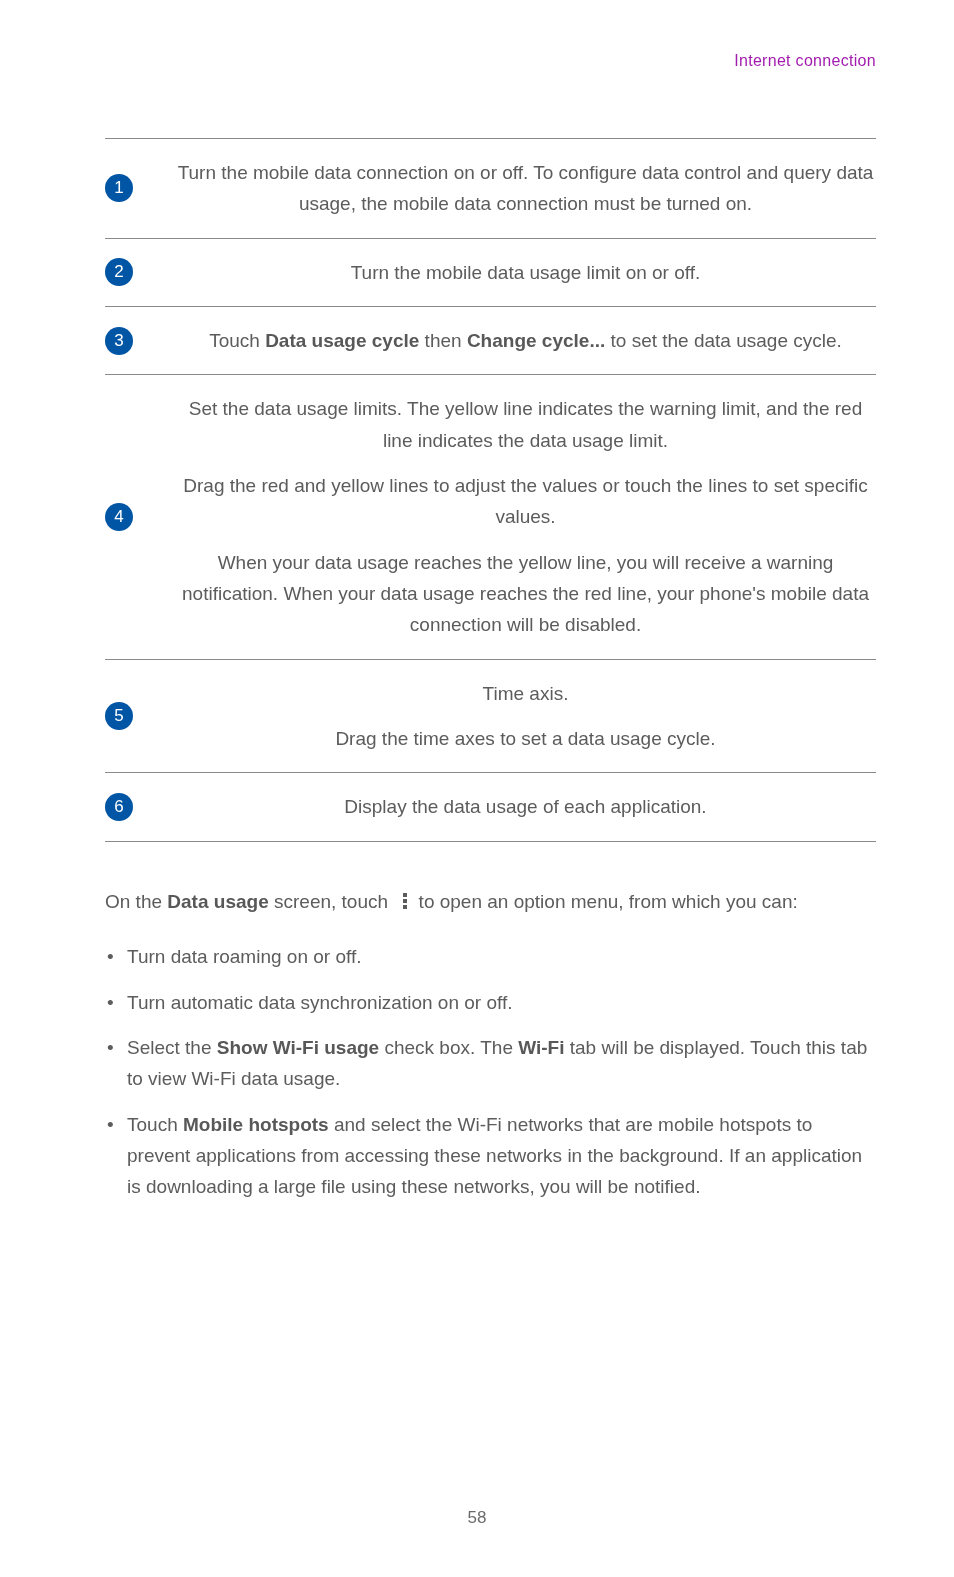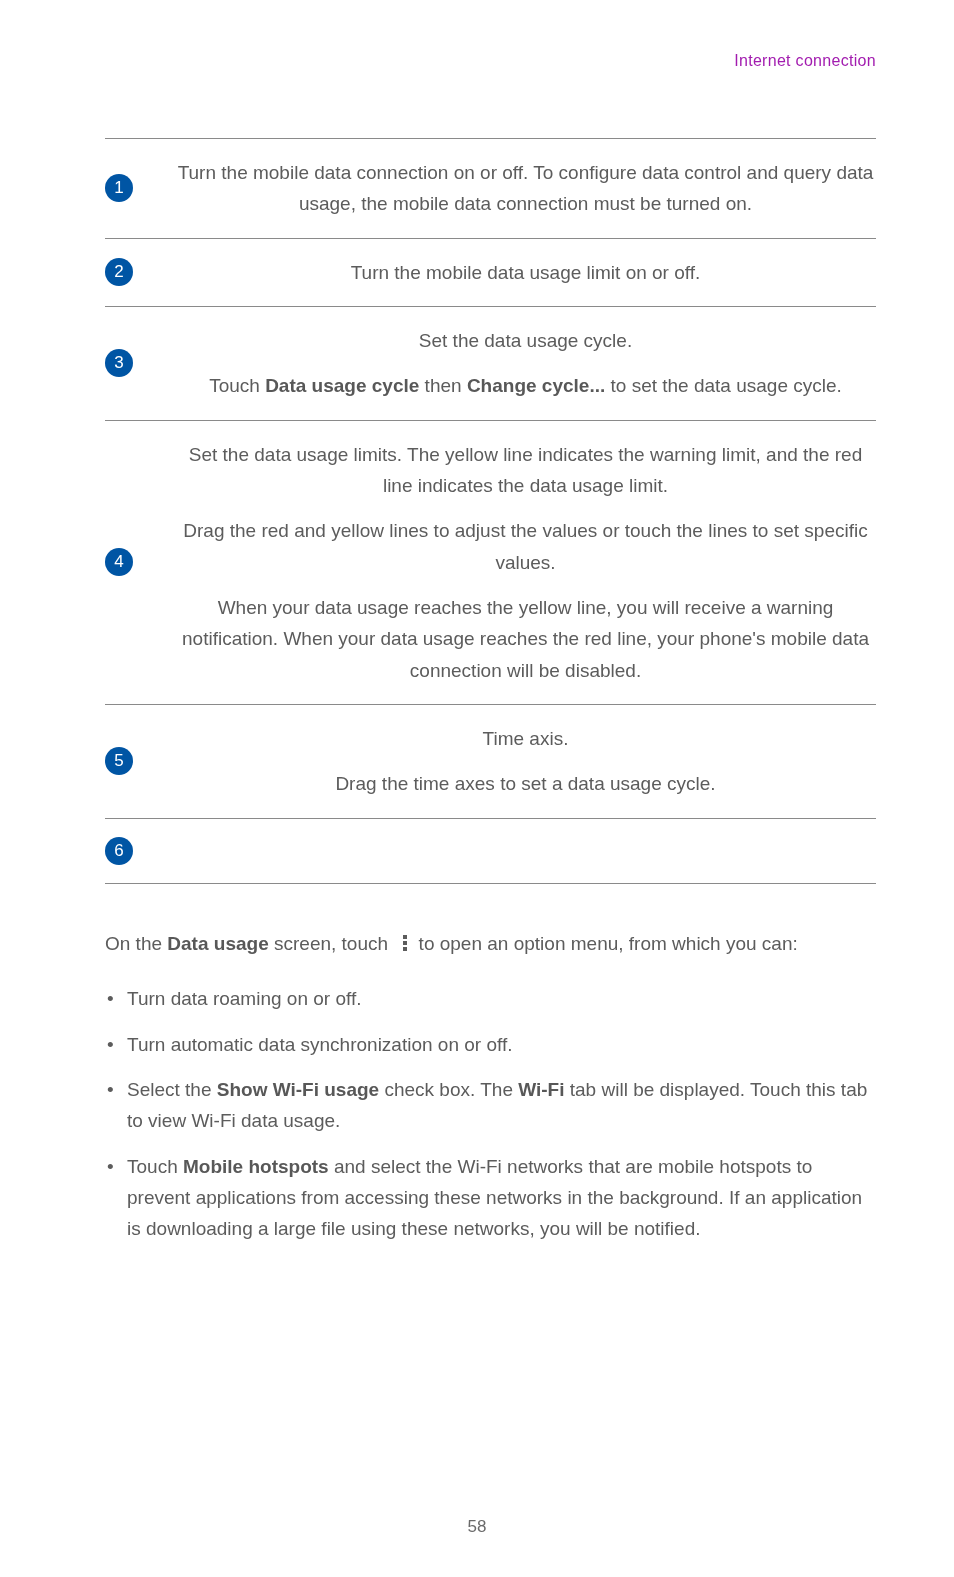--- a/index.html
+++ b/index.html
@@ -82,21 +82,21 @@
   ul.bullets li::before {
     content: "•";
     position: absolute;
     left: 2px;
     top: 0;
     color: #5c5c5c;
   }
   .bold { font-weight: 700; color: #585858; }
   .page-number {
     position: absolute;
-    bottom: 36px;
+    bottom: 45px;
     width: 100%;
     text-align: center;
     font-size: 17px;
     color: #6a6a6a;
   }
 </style>
 </head>
 <body>
 
 <div class="header-label">Internet connection</div>
@@ -119,21 +119,20 @@
     <div class="desc-col">
       <p>Turn the mobile data usage limit on or off.</p>
     </div>
   </div>
 
   <div class="row">
     <div class="badge-col">
       <div class="badge">3</div>
     </div>
     <div class="desc-col">
-      <p>Set the data usage cycle.</p>
       <p>
         <span>Touch </span><span class="bold">Data usage cycle</span><span> then </span><span class="bold">Change cycle...</span><span> to set the data usage cycle.</span>
       </p>
     </div>
   </div>
 
   <div class="row">
     <div class="badge-col">
       <div class="badge">4</div>
     </div>
@@ -151,20 +150,23 @@
     <div class="desc-col">
       <p>Time axis.</p>
       <p>Drag the time axes to set a data usage cycle.</p>
     </div>
   </div>
 
   <div class="row">
     <div class="badge-col">
       <div class="badge">6</div>
     </div>
+    <div class="desc-col">
+      <p>Display the data usage of each application.</p>
+    </div>
   </div>
 
   <div class="below">
     <p class="intro">
       <span>On the </span><span class="bold">Data usage</span><span> screen, touch </span>
       <span class="dots-icon"><span></span><span></span><span></span></span>
       <span> to open an option menu, from which you can:</span>
     </p>
     <ul class="bullets">
       <li>Turn data roaming on or off.</li>

